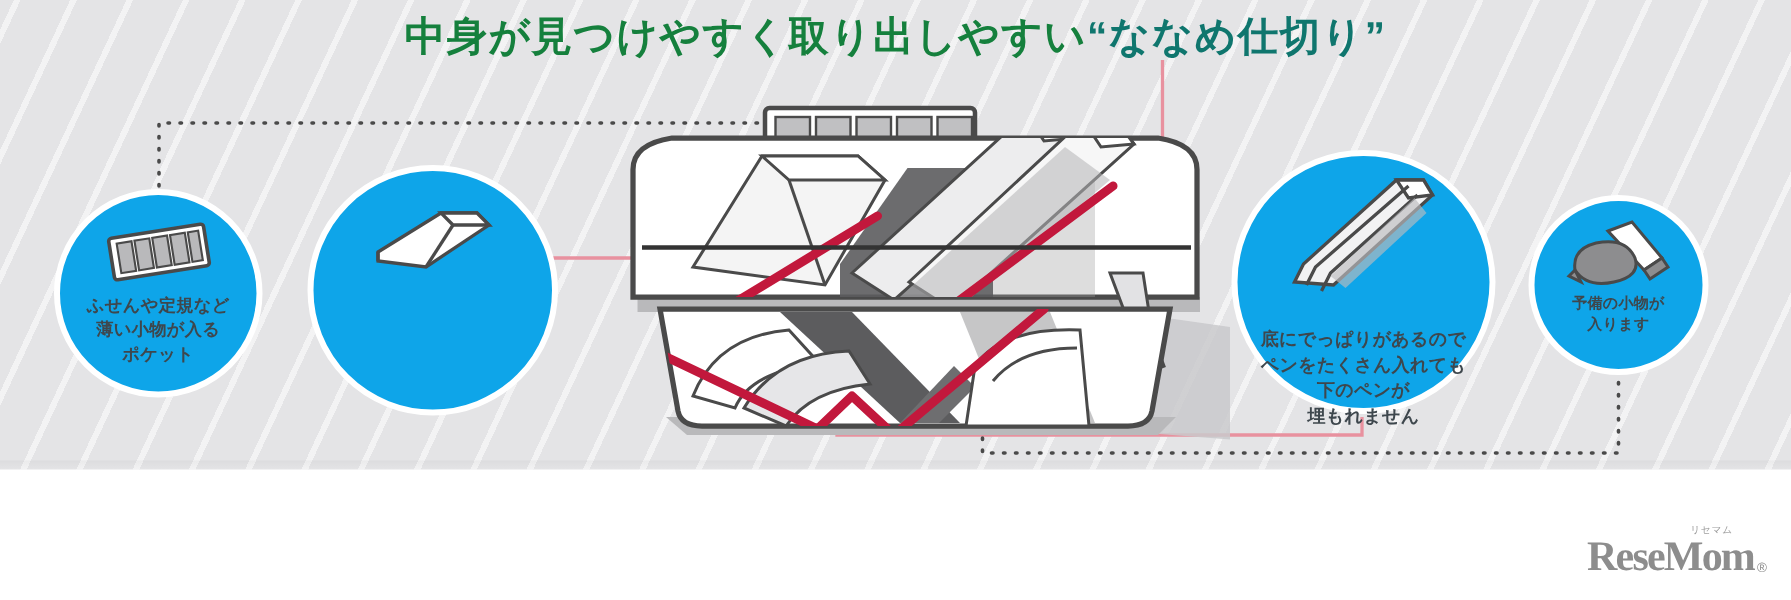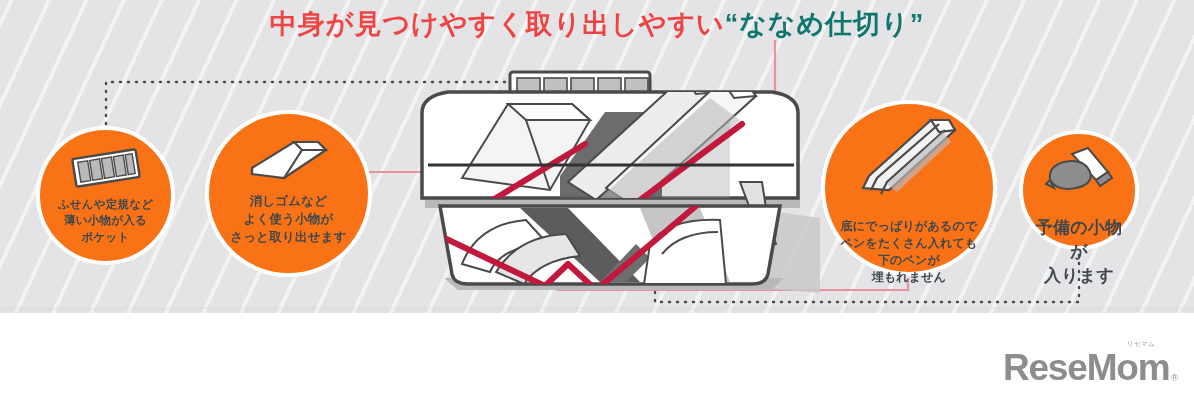--- a/index.html
+++ b/index.html
@@ -46,36 +46,36 @@
     left: 0;
     top: 4px;
     width: 1194px;
     text-align: center;
     font-size: 27px;
     font-weight: bold;
     letter-spacing: 1px;
     white-space: nowrap;
     line-height: 40px;
   }
-  #title .t-main { color: #ef4444; }
+  #title .t-main { color: #15803d; }
   #title .t-accent { color: #0f766e; }
 
   
   #connectors {
     position: absolute;
     left: 0; top: 0;
     width: 1194px; height: 400px;
     pointer-events: none;
   }
 
   
   .feature {
     position: absolute;
     border-radius: 50%;
-    background: #f97316;
+    background: #0ea5e9;
     border: 4px solid #ffffff;
     box-sizing: border-box;
     display: flex;
     flex-direction: column;
     align-items: center;
     justify-content: flex-start;
   }
   .feature .ficon {
     margin-top: 8px;
     line-height: 0;
@@ -96,21 +96,21 @@
 
   #feature-1 { left: 205px; top: 110px; width: 167px; height: 167px; }
   #feature-1 .ftext { font-size: 12.5px; margin-top: 7px; }
   #feature-1 .ficon { margin-top: 20px; }
 
   #feature-2 { left: 821px; top: 100px; width: 176px; height: 176px; }
   #feature-2 .ftext { font-size: 12px; margin-top: 20px; }
   #feature-2 .ficon { margin-top: 10px; }
 
   #feature-3 { left: 1019px; top: 130px; width: 120px; height: 120px; }
-  #feature-3 .ftext { font-size: 17px; margin-top: 20px; }
+  #feature-3 .ftext { font-size: 10px; margin-top: 0; }
   #feature-3 .ficon { margin-top: 12px; }
 
   
   #case-art {
     position: absolute;
     left: 400px;
     top: 58px;
     width: 420px;
     height: 240px;
   }
@@ -118,25 +118,25 @@
   
   #logo {
     position: absolute;
     right: 16px;
     bottom: 14px;
     display: flex;
     align-items: flex-end;
     color: #8d8d8d;
   }
   #logo .logo-word {
-    font-size: 37px;
+    font-size: 28px;
     font-weight: bold;
     letter-spacing: -1.2px;
     line-height: 1;
-    font-family: Liberation Sans, sans-serif;
+    font-family: Liberation Serif, serif;
   }
   #logo .logo-ruby {
     position: absolute;
     right: 14px;
     top: -9px;
     font-size: 6.5px;
     letter-spacing: 0.5px;
     color: #9a9a9a;
   }
   #logo .logo-reg {
@@ -272,23 +272,20 @@
 
   <div class="feature" id="feature-1">
     <div class="ficon">
       <svg width="86" height="52" viewBox="0 0 86 52">
         <path d="M6 34 L48 8 L72 8 L80 16 L38 44 L6 40 Z" fill="#ffffff" stroke="#4a4a4a" stroke-width="2.2"></path>
         <path d="M48 8 L72 8 L80 16 L56 16 Z" fill="#ffffff" stroke="#4a4a4a" stroke-width="2.2"></path>
         <path d="M56 16 L38 44" fill="none" stroke="#4a4a4a" stroke-width="2.2"></path>
         <path d="M6 34 L6 40" fill="none" stroke="#4a4a4a" stroke-width="2.2"></path>
       </svg>
     </div>
-    <div class="ftext">消しゴムなど
-よく使う小物が
-さっと取り出せます</div>
   </div>
 
   <div class="feature" id="feature-2">
     <div class="ficon">
       <svg width="104" height="84" viewBox="0 0 104 84">
         <g stroke="#4a4a4a" stroke-width="2.2" fill="#ffffff">
           <path d="M6 74 L12 62 L74 6 L92 6 L98 16 L32 76 Z" fill="#f2f2f3"></path>
           <path d="M74 6 L92 6 L98 16 L82 18 Z" fill="#ffffff"></path>
           <path d="M14 76 L20 64 L82 10" fill="none"></path>
           <path d="M24 80 L30 68 L88 16" fill="none"></path>

